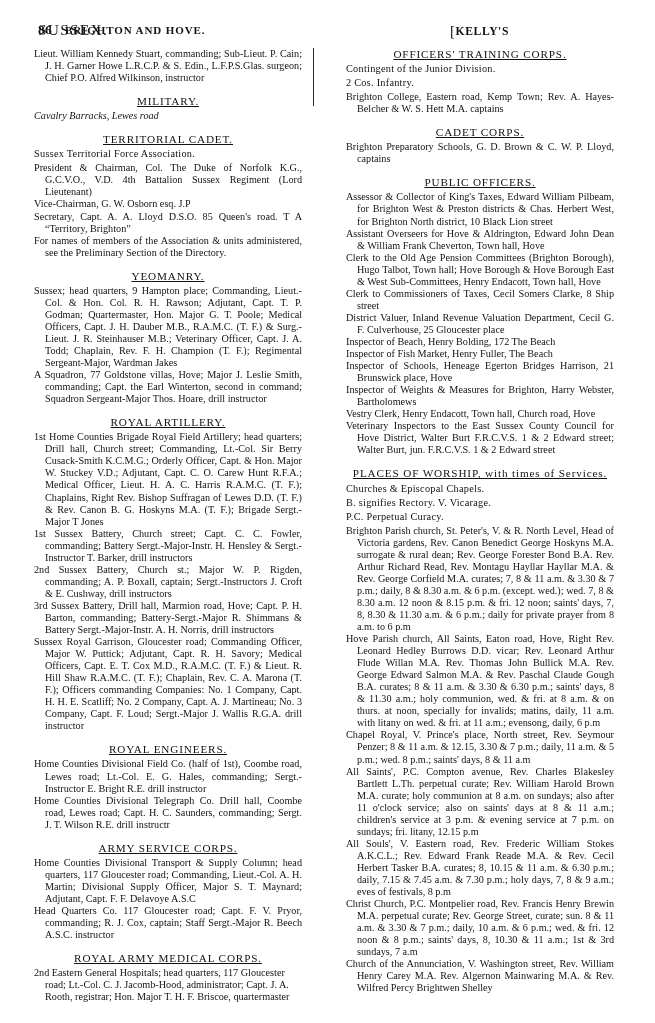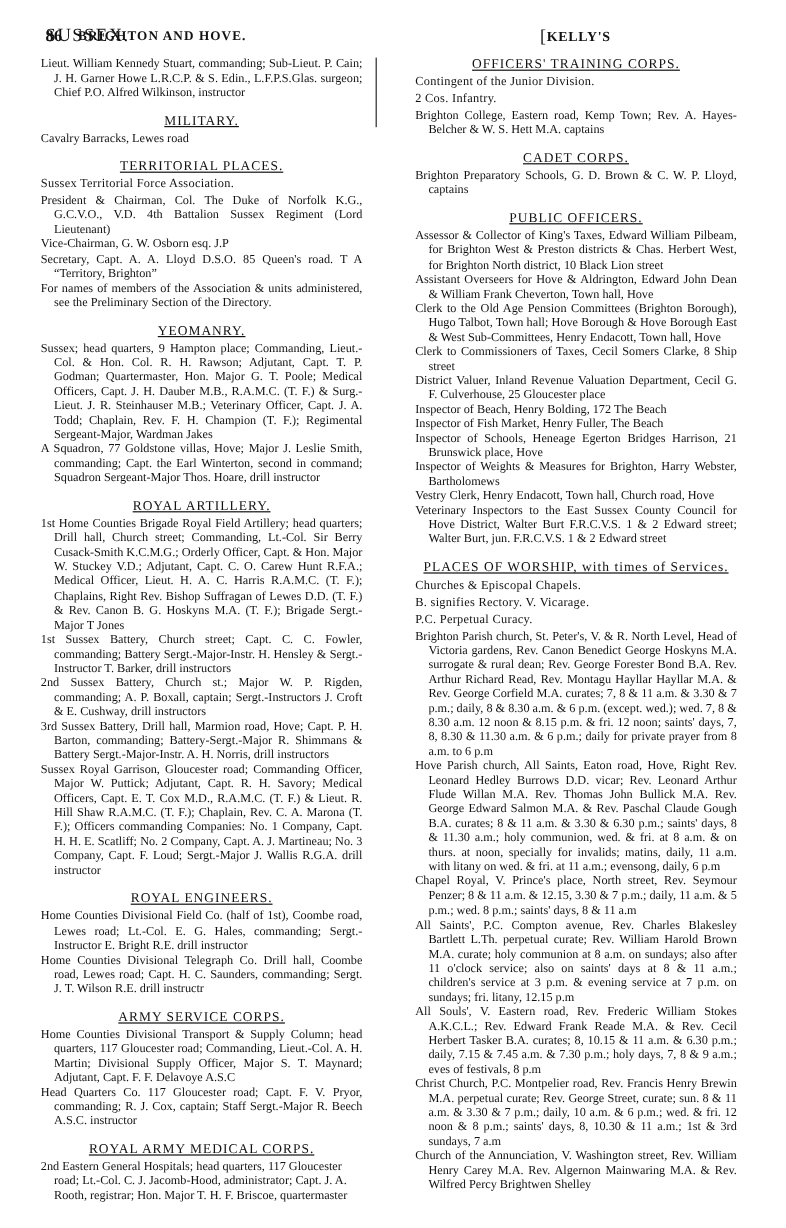--- a/index.html
+++ b/index.html
@@ -114,20 +114,21 @@
     text-justify: inter-word;
     padding-left: 11px;
     text-indent: -11px;
     margin: 0;
     -webkit-hyphens: none;
     hyphens: none;
   }
   .entry.flush {
     padding-left: 0;
     text-indent: 0;
+    font-style: italic;
   }
   .entry.last-left { text-align: left; }
 </style>
 </head>
 <body>
 
 <div class="page">
 
   <div class="running-head">
     <span class="rh-folio">86</span>
@@ -138,21 +139,21 @@
 
   <div class="divider"></div>
 
   <div class="col col-left">
 
     <p class="entry">Lieut. William Kennedy Stuart, commanding; Sub-Lieut. P. Cain; J. H. Garner Howe L.R.C.P. &amp; S. Edin., L.F.P.S.Glas. surgeon; Chief P.O. Alfred Wilkinson, instructor</p>
 
     <div class="head">MILITARY.</div>
     <p class="entry flush">Cavalry Barracks, Lewes road</p>
 
-    <div class="head">TERRITORIAL PLACES.</div>
+    <div class="head">TERRITORIAL CADET.</div>
     <div class="subhead">Sussex Territorial Force Association.</div>
     <p class="entry">President &amp; Chairman, Col. The Duke of Norfolk K.G., G.C.V.O., V.D. 4th Battalion Sussex Regiment (Lord Lieutenant)</p>
     <p class="entry">Vice-Chairman, G. W. Osborn esq. J.P</p>
     <p class="entry">Secretary, Capt. A. A. Lloyd D.S.O. 85 Queen's road. T A “Territory, Brighton”</p>
     <p class="entry">For names of members of the Association &amp; units administered, see the Preliminary Section of the Directory.</p>
 
     <div class="head">YEOMANRY.</div>
     <p class="entry">Sussex; head quarters, 9 Hampton place; Commanding, Lieut.-Col. &amp; Hon. Col. R. H. Rawson; Adjutant, Capt. T. P. Godman; Quartermaster, Hon. Major G. T. Poole; Medical Officers, Capt. J. H. Dauber M.B., R.A.M.C. (T. F.) &amp; Surg.-Lieut. J. R. Steinhauser M.B.; Veterinary Officer, Capt. J. A. Todd; Chaplain, Rev. F. H. Champion (T. F.); Regimental Sergeant-Major, Wardman Jakes</p>
     <p class="entry">A Squadron, 77 Goldstone villas, Hove; Major J. Leslie Smith, commanding; Capt. the Earl Winterton, second in command; Squadron Sergeant-Major Thos. Hoare, drill instructor</p>
 

